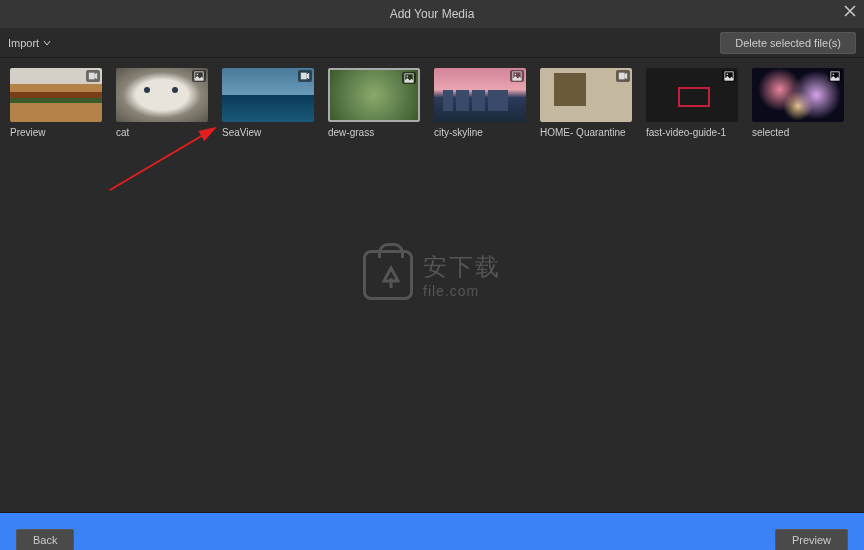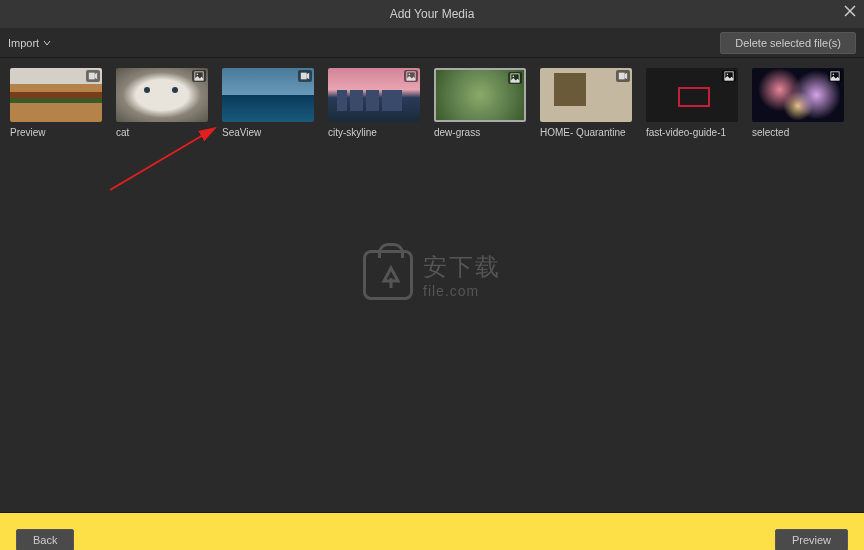--- a/index.html
+++ b/index.html
@@ -97,21 +97,21 @@
       white-space: nowrap;
       overflow: hidden;
       text-overflow: ellipsis;
     }
     .footer {
       position: absolute;
       bottom: 0;
       left: 0;
       right: 0;
       height: 38px;
-      background: #fde047;
+      background: #3b82f6;
       border-top: 1px solid #1a1a1a;
       display: flex;
       align-items: center;
       justify-content: space-between;
       padding: 0 16px;
     }
     .footer-btn {
       background: #4a4a4a;
       color: #ccc;
       font-size: 11px;
@@ -226,42 +226,42 @@
         <div class="type-icon">
           <svg viewBox="0 0 12 12">
             <rect x="1" y="2" width="7" height="8" fill="#ddd"></rect>
             <path d="M8 4 L11 2 L11 10 L8 8 Z" fill="#ddd"></path>
           </svg>
         </div>
       </div>
       <div class="media-label">SeaView</div>
     </div>
     <div class="media-item">
+      <div class="thumbnail th-dew selected">
+        <div class="type-icon">
+          <svg viewBox="0 0 12 12">
+            <rect x="1" y="1" width="10" height="10" fill="none" stroke="#ddd"></rect>
+            <circle cx="4" cy="4" r="1" fill="#ddd"></circle>
+            <path d="M1 9 L4 6 L7 9 L9 7 L11 9 L11 11 L1 11 Z" fill="#ddd"></path>
+          </svg>
+        </div>
+      </div>
+      <div class="media-label">dew-grass</div>
+    </div>
+    <div class="media-item">
       <div class="thumbnail th-city">
         <div class="type-icon">
           <svg viewBox="0 0 12 12">
             <rect x="1" y="1" width="10" height="10" fill="none" stroke="#ddd"></rect>
             <circle cx="4" cy="4" r="1" fill="#ddd"></circle>
             <path d="M1 9 L4 6 L7 9 L9 7 L11 9 L11 11 L1 11 Z" fill="#ddd"></path>
           </svg>
         </div>
       </div>
       <div class="media-label">city-skyline</div>
-    </div>
-    <div class="media-item">
-      <div class="thumbnail th-dew selected">
-        <div class="type-icon">
-          <svg viewBox="0 0 12 12">
-            <rect x="1" y="1" width="10" height="10" fill="none" stroke="#ddd"></rect>
-            <circle cx="4" cy="4" r="1" fill="#ddd"></circle>
-            <path d="M1 9 L4 6 L7 9 L9 7 L11 9 L11 11 L1 11 Z" fill="#ddd"></path>
-          </svg>
-        </div>
-      </div>
-      <div class="media-label">dew-grass</div>
     </div>
     <div class="media-item">
       <div class="thumbnail th-home">
         <div class="type-icon">
           <svg viewBox="0 0 12 12">
             <rect x="1" y="2" width="7" height="8" fill="#ddd"></rect>
             <path d="M8 4 L11 2 L11 10 L8 8 Z" fill="#ddd"></path>
           </svg>
         </div>
       </div>

